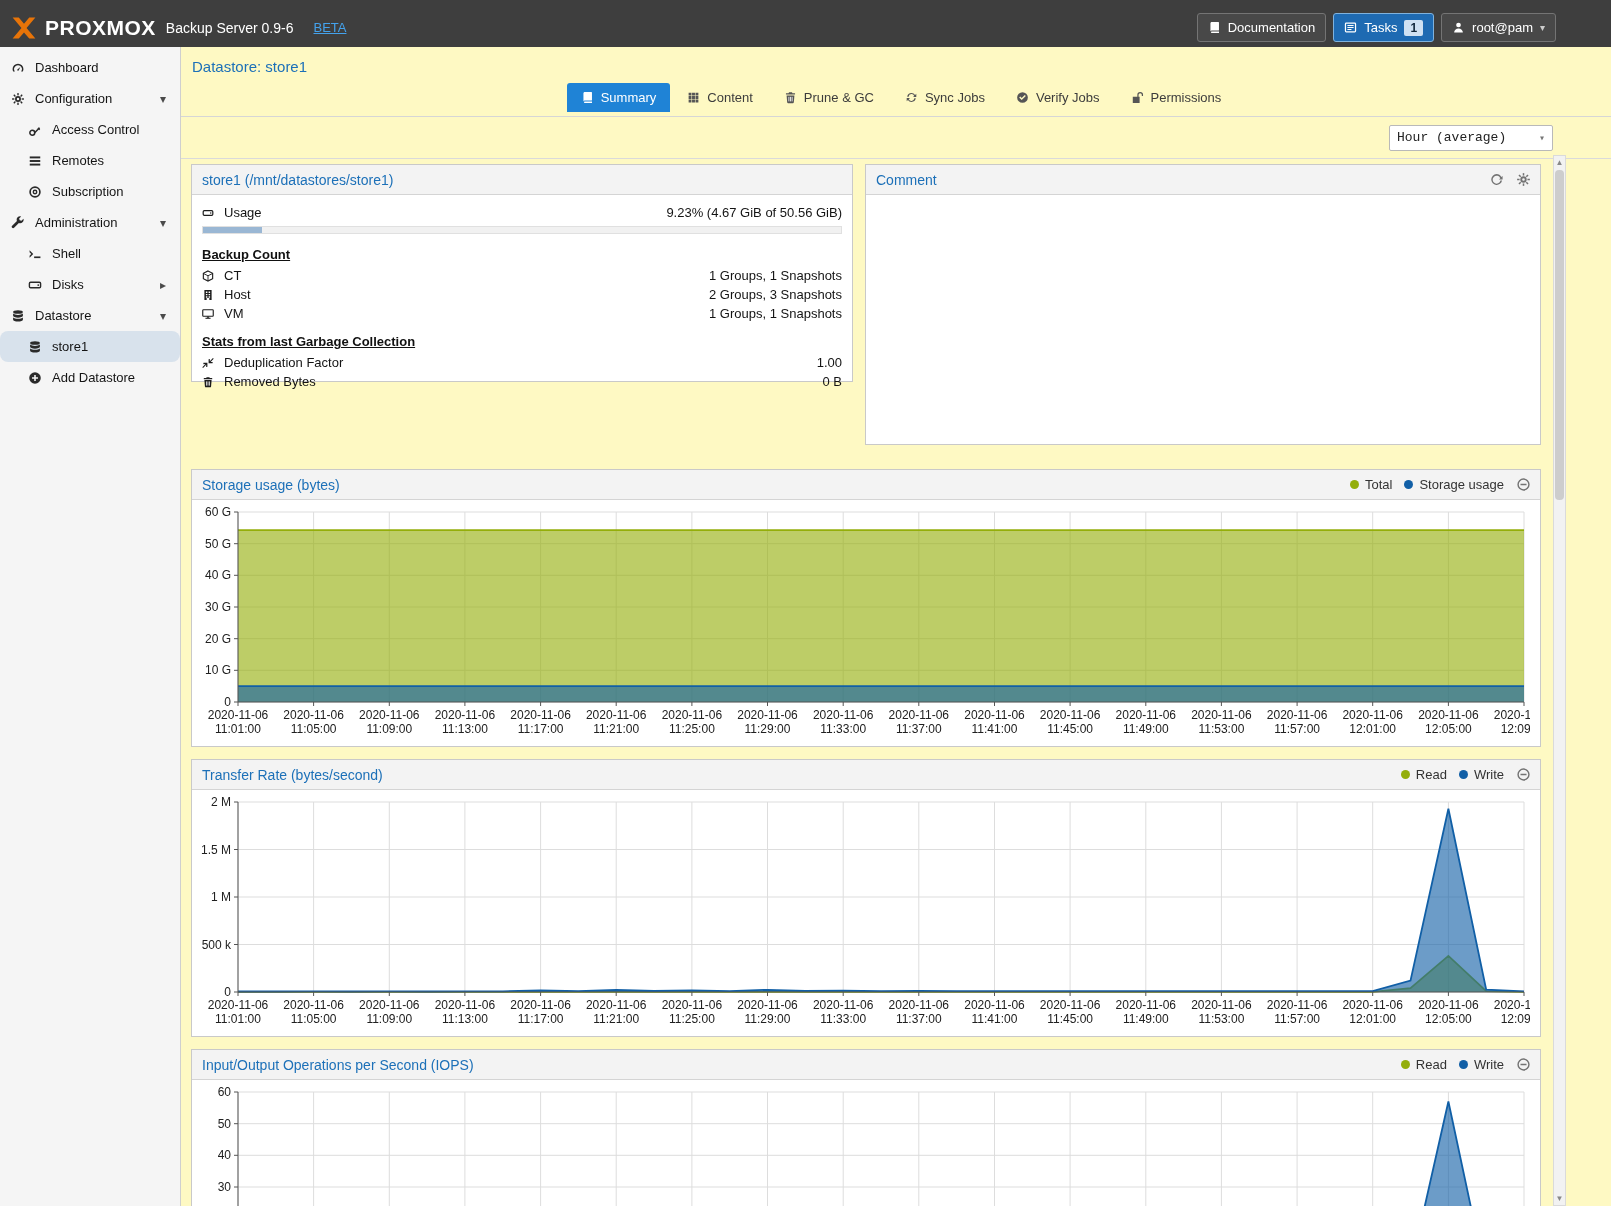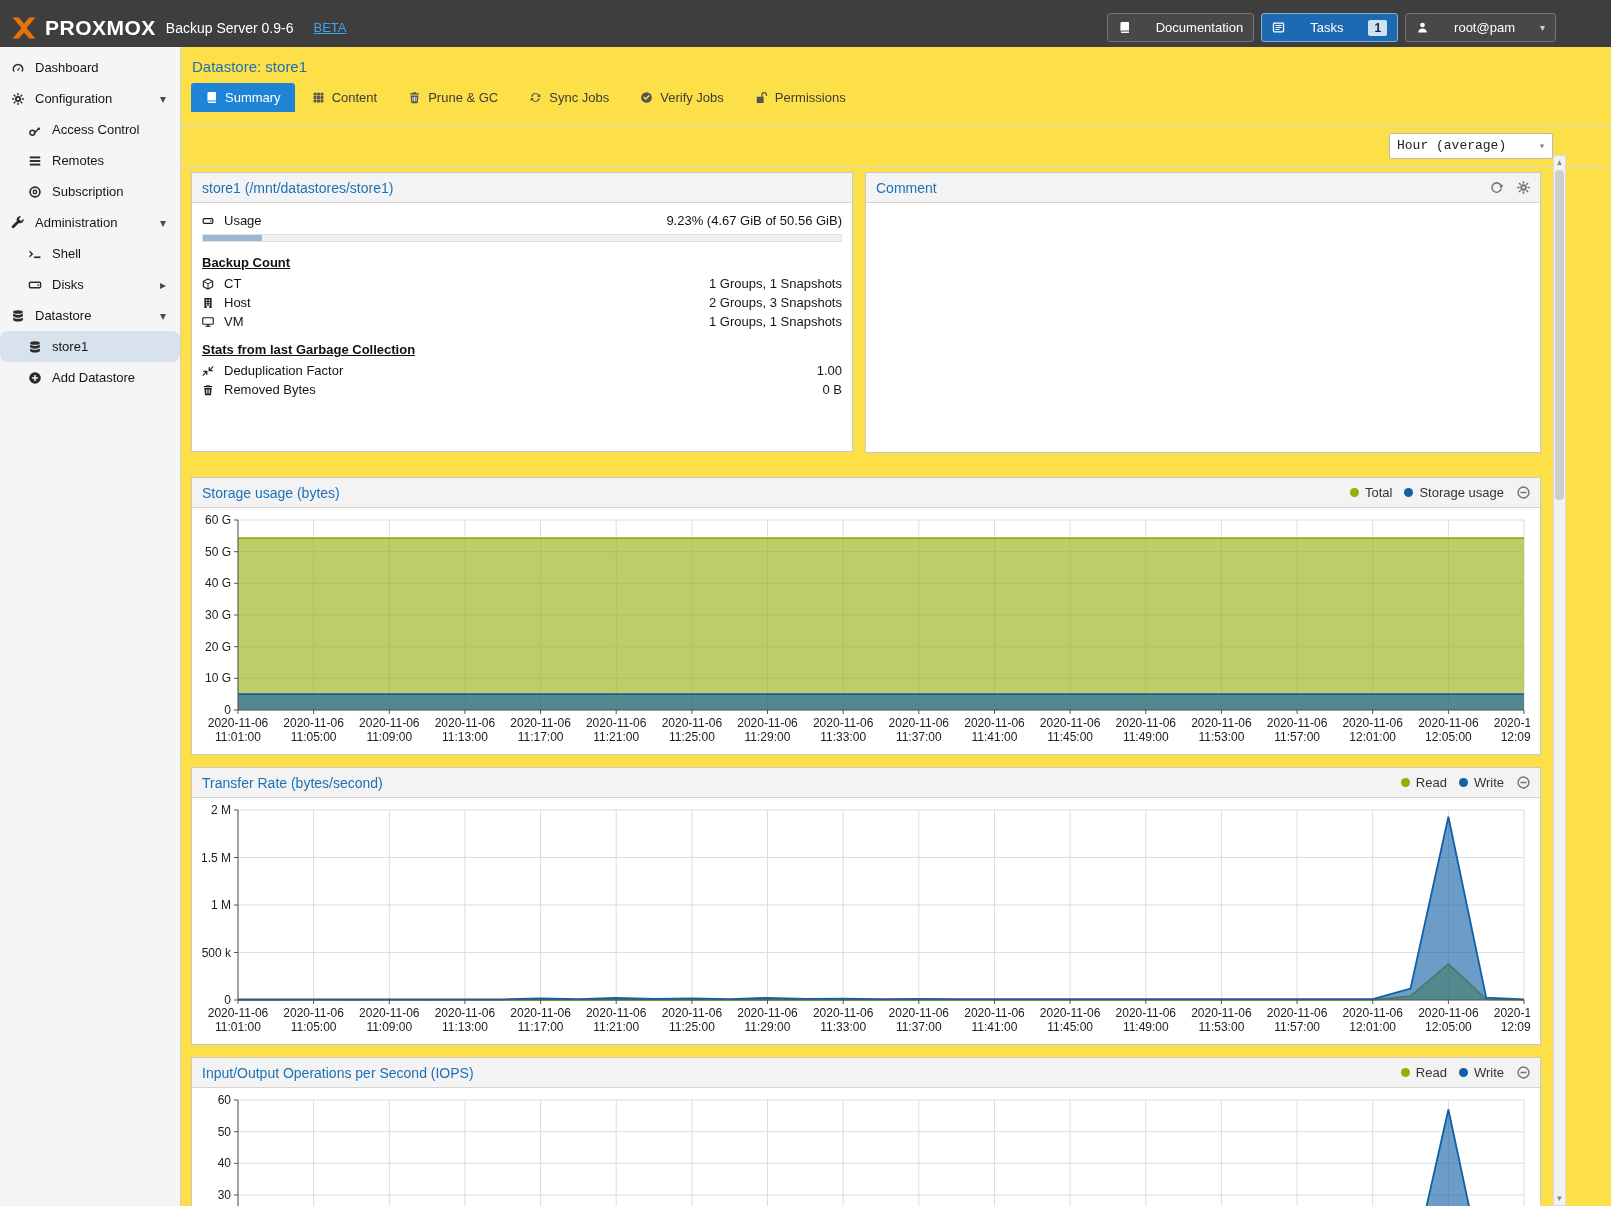--- a/index.html
+++ b/index.html
@@ -7,41 +7,41 @@
              font-family:"Liberation Sans", sans-serif; }
   
   .header{ height:47px; background:#3e3e3e; display:flex; align-items:center;
            padding:8px 55px 0 10px; color:#fff; }
   .logo{ display:flex; align-items:center; gap:7px; }
   .logo svg{ width:28px; height:28px; display:block; }
   .brand{ font-size:21px; font-weight:bold; letter-spacing:.5px; color:#fff; }
   .product{ margin-left:10px; font-size:14px; color:#fff; }
   .beta{ margin-left:20px; font-size:13px; color:#44a2ec; text-decoration:underline; cursor:pointer; }
   .header-right{ margin-left:auto; display:flex; align-items:center; gap:7px; }
-  .hbtn{ display:flex; align-items:center; gap:25px; background:#484848; border:1px solid #747474;
+  .hbtn{ display:flex; align-items:center; gap:7px; background:#484848; border:1px solid #747474;
          border-radius:3px; color:#fff; font-size:13px; padding:0 10px; height:29px; cursor:pointer;
          font-family:inherit; }
   .hbtn .icon svg{ width:13px; height:13px; display:block; }
   .hbtn.tasks{ background:#1e6ab2; border-color:#7fb2dd; }
   .badge{ background:#cfe1f2; color:#10263a; border-radius:2px; font-size:12px; padding:1px 6px; font-weight:bold; }
   .caret{ font-size:10px; color:#ccc; }
   
   .layout{ display:flex; height:1159px; }
   .sidebar{ width:181px; background:#f5f5f5; border-right:1px solid #cfcfcf; padding-top:5px; flex:none; }
   .nav-item{ display:flex; align-items:center; height:31px; padding:0 14px 0 11px;
              font-size:13px; color:#141414; cursor:pointer; }
   .nav-item.lvl1{ padding-left:28px; }
   .nav-item .icon{ width:16px; margin-right:8px; color:#2a2a2a; display:inline-flex; }
   .nav-item .icon svg{ width:14px; height:14px; display:block; }
   .nav-item.selected{ background:#d8e2ec;border-radius:8px; }
   .tree-arrow{ margin-left:auto; color:#4a4a4a; font-size:12px; }
-  .main{ flex:1; min-width:0; position:relative; background:#fde047; display:flex; flex-direction:column; }
+  .main{ flex:1; min-width:0; position:relative; background:#fef9c3; display:flex; flex-direction:column; }
   
   .page-title{ color:#1c70b8; font-size:15px; padding:11px 0 3px 11px; }
-  .tabbar{ display:flex; gap:3px; padding:5px 0 12px 10px; border-bottom:1px solid #d6d6d6; }
+  .tabbar{ display:flex; gap:3px; padding:5px 0 4px 10px; border-bottom:1px solid #d6d6d6;justify-content:center; }
   .tab{ display:flex; align-items:center; gap:7px; padding:7px 14px; font-size:13px; color:#3c3c3c;
         border-radius:3px 3px 0 0; cursor:pointer; }
   .tab .icon{ color:#555; display:inline-flex; }
   .tab .icon svg{ width:13px; height:13px; display:block; }
   .tab.active{ background:#1f83d6; color:#fff; }
   .tab.active .icon{ color:#fff; }
   .toolbar{ height:42px; display:flex; align-items:center; justify-content:flex-end;
             padding:0 58px 0 10px; border-bottom:1px solid #dadada; }
   .select{ display:flex; align-items:center; justify-content:space-between; width:164px; height:25px;
            background:#fff; border:1px solid #b9b9b9; border-radius:2px; font-size:13px; color:#222;
@@ -52,21 +52,21 @@
   .panel{ border:1px solid #c9c9c9; background:#fff; margin-bottom:12px; }
   .panel-header{ height:30px; background:#f3f3f3; border-bottom:1px solid #d4d4d4;
                  display:flex; align-items:center; padding:0 9px 0 10px; }
   .panel-title{ color:#1c70b8; font-size:14px; white-space:nowrap; }
   .panel-tools{ margin-left:auto; display:flex; align-items:center; gap:12px; color:#737373; }
   .tool{ display:inline-flex; cursor:pointer; }
   .tool svg{ width:15px; height:15px; display:block; }
   .legend-item{ display:flex; align-items:center; gap:6px; font-size:13px; color:#333; cursor:pointer; }
   .dot{ width:9px; height:9px; border-radius:50%; display:inline-block; }
   .top-row{ display:flex; gap:12px; margin-bottom:12px; }
-  .summary-panel{ width:662px; flex:none; height:280px; }
+  .summary-panel{ width:662px; flex:none; height:218px; }
   .comment-panel{ flex:1; height:281px; display:flex; flex-direction:column; }
   .comment-body{ flex:1; background:#fff; }
   .panel-body{ padding-top:8px; }
   .kv-row{ display:flex; align-items:center; height:19px; padding:0 10px; font-size:13px; color:#141414; }
   .kv-row .icon{ width:15px; margin-right:7px; color:#1d1d1d; display:inline-flex; }
   .kv-row .icon svg{ width:12px; height:12px; display:block; }
   .kv-value{ margin-left:auto; }
   .progress{ height:8px; background:#f1f1f1; border:1px solid #e0e0e0; margin:4px 10px 2px; }
   .progress-fill{ height:100%; background:#9ab7d4; }
   .section-heading{ font-weight:bold; font-size:13px; color:#111; padding:11px 10px 4px;text-decoration:underline; }

